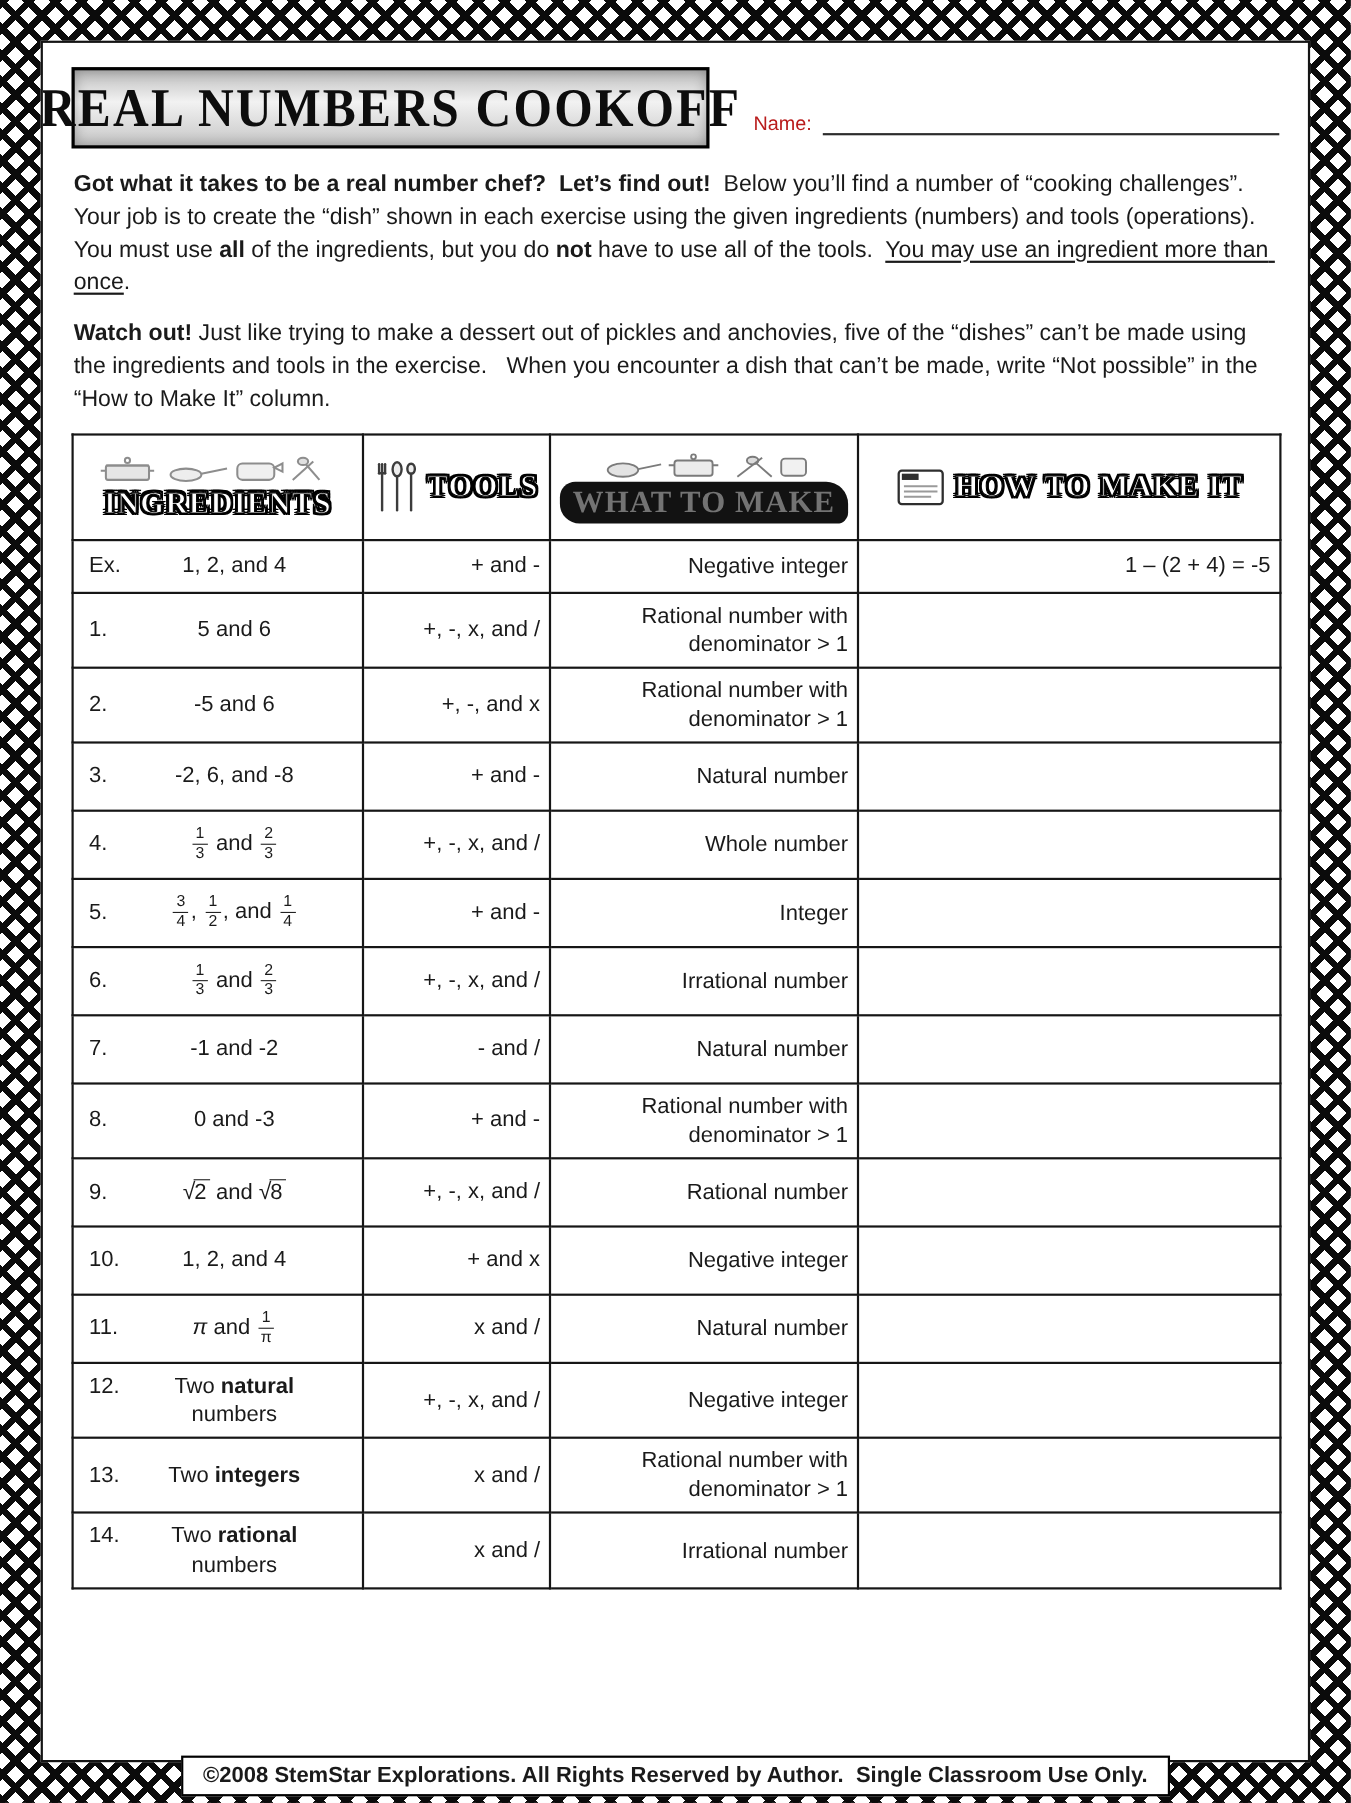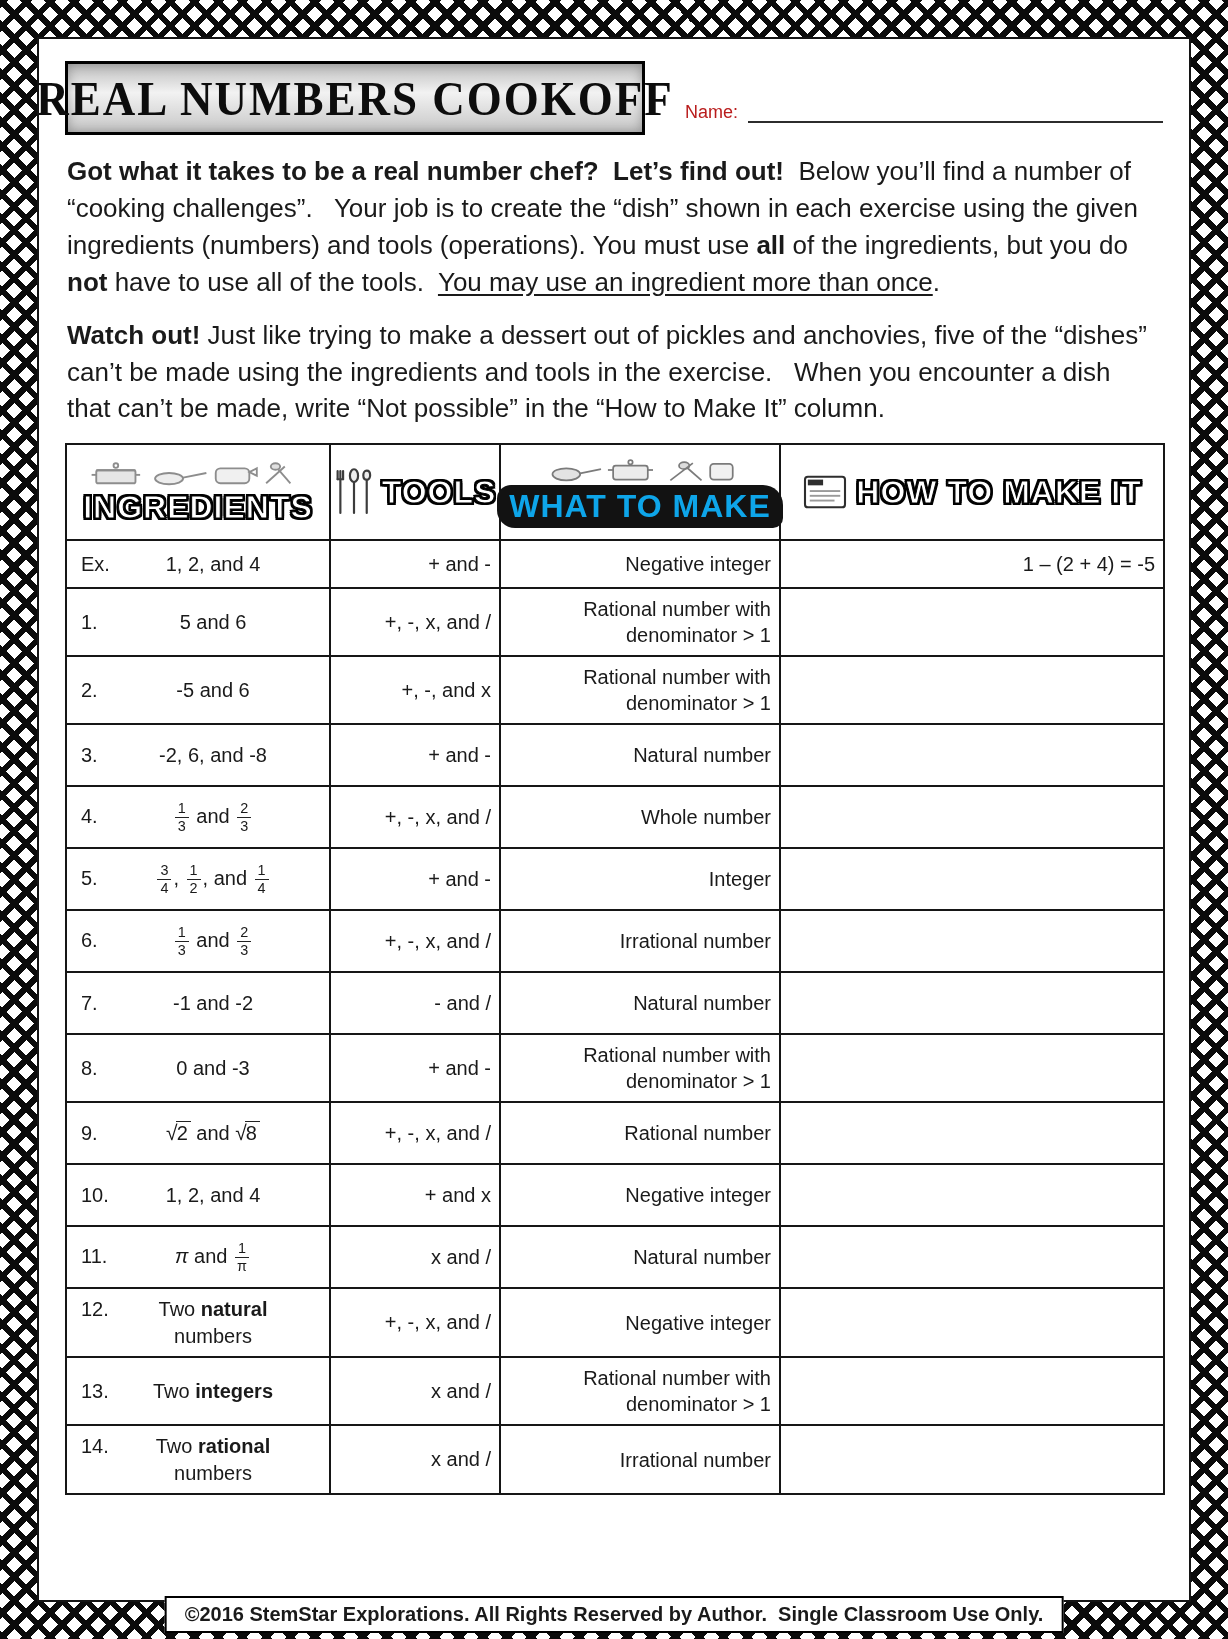--- a/index.html
+++ b/index.html
@@ -23,38 +23,38 @@
     letter-spacing:2px;transform:scaleY(1.1);white-space:nowrap;color:#0d0d0d}
   .nameblock{margin-left:auto;width:478px;font-size:18px;color:#b91c1c;padding-top:4px}
   .fieldrow{display:flex;align-items:flex-end;margin-bottom:12px}
   .blank{border-bottom:2px solid #2c2c2c;height:26px;display:inline-block}
   .blank.bl-name{flex:1;margin-left:10px}
   .blank.bl-period{width:92px;margin-left:10px}
   .blank.bl-date{width:196px;margin-left:10px}
   .lbl-date{margin-left:24px}
 
   
-  .para{font-size:26px;line-height:1.42;margin:0 2px 16px;white-space:pre-wrap}
+  .para{font-size:21px;line-height:1.42;margin:0 2px 16px;white-space:pre-wrap}
   .b{font-weight:700}
   .u{text-decoration:underline;text-underline-offset:3px}
   .i{font-style:italic}
 
   
   table.cookoff{width:100%;border-collapse:collapse;table-layout:fixed}
   .cookoff th,.cookoff td{border:2px solid #161616;vertical-align:middle;background:#fff}
   .cookoff thead th{height:96px;padding:4px 2px}
   .cookoff td{height:62px;padding:7px 8px;font-size:20px}
   tr.ex-row td{height:48px;font-weight:400}
 
   .hdr{display:flex;align-items:center;justify-content:center;gap:8px;height:100%}
   .hdr.stack{flex-direction:column;gap:2px}
-  .hdr-text{font-family:Liberation Sans, sans-serif;font-weight:800;font-size:32px;letter-spacing:1px;color:#fff;white-space:nowrap;
+  .hdr-text{font-family:Liberation Serif, serif;font-weight:800;font-size:28px;letter-spacing:1px;color:#fff;white-space:nowrap;
     text-shadow:-2px -2px 0 #000,2px -2px 0 #000,-2px 2px 0 #000,2px 2px 0 #000,0 -2px 0 #000,0 2px 0 #000,-2px 0 0 #000,2px 0 0 #000;
     -webkit-text-stroke:1px #000;}
-  .on-black{background:#121212;padding:3px 12px;border-radius:14px 20px 10px 18px;text-shadow:none;-webkit-text-stroke:0;color:#0ea5e9}
+  .on-black{background:#121212;padding:3px 12px;border-radius:14px 20px 10px 18px;text-shadow:none;-webkit-text-stroke:0;color:#737373}
   .art{flex:none}
 
   .ingflex{display:flex;align-items:baseline}
   .rownum{flex:0 0 48px;text-align:left;padding-left:6px}
   .ingwrap{flex:1;text-align:center;padding-right:18px;line-height:1.32}
   .c-tools,.c-make,.c-how{text-align:right}
   .make-inner{display:inline-block;max-width:220px;line-height:1.3;font-size:20px}
 
   
   .frac{display:inline-flex;flex-direction:column;align-items:center;vertical-align:middle;line-height:1.05;font-size:0.72em;margin:0 2px}
@@ -361,14 +361,14 @@
     <td class="c-tools">x and /</td>
     <td class="c-make"><span class="make-inner">Irrational number</span></td>
     <td class="c-how"></td>
   </tr>
           </tbody>
       </table>
 
     </div>
   </div>
 
-  <div class="footerbar">©2016 StemStar Explorations. All Rights Reserved by Author.  Single Classroom Use Only.</div>
+  <div class="footerbar">©2008 StemStar Explorations. All Rights Reserved by Author.  Single Classroom Use Only.</div>
 </div>
 
 </body></html>

